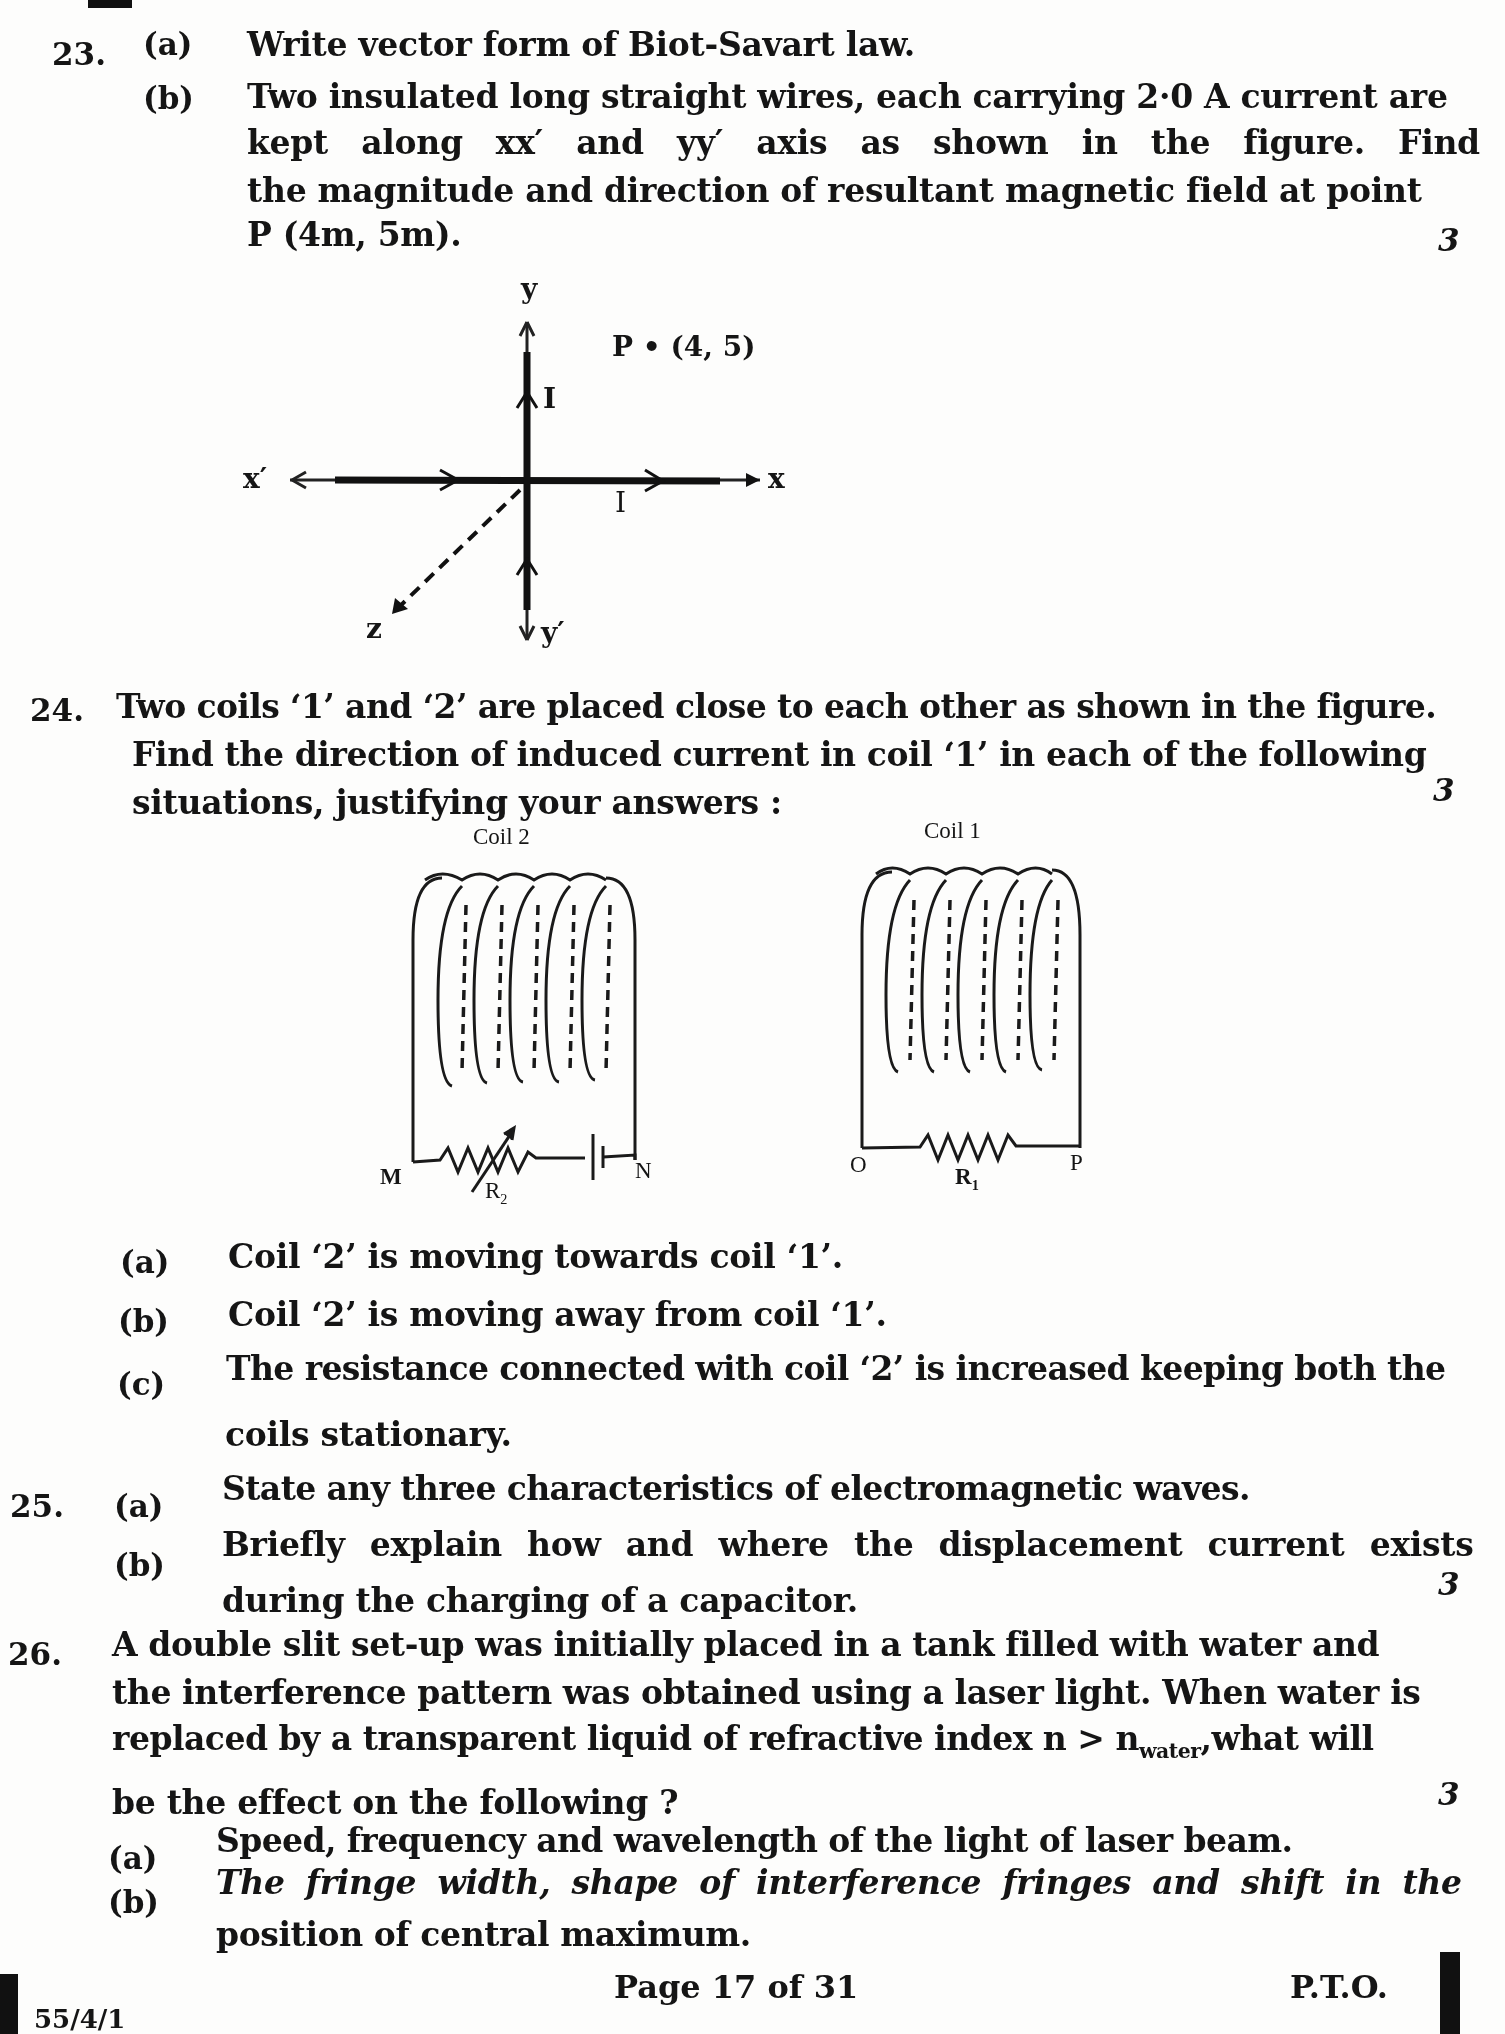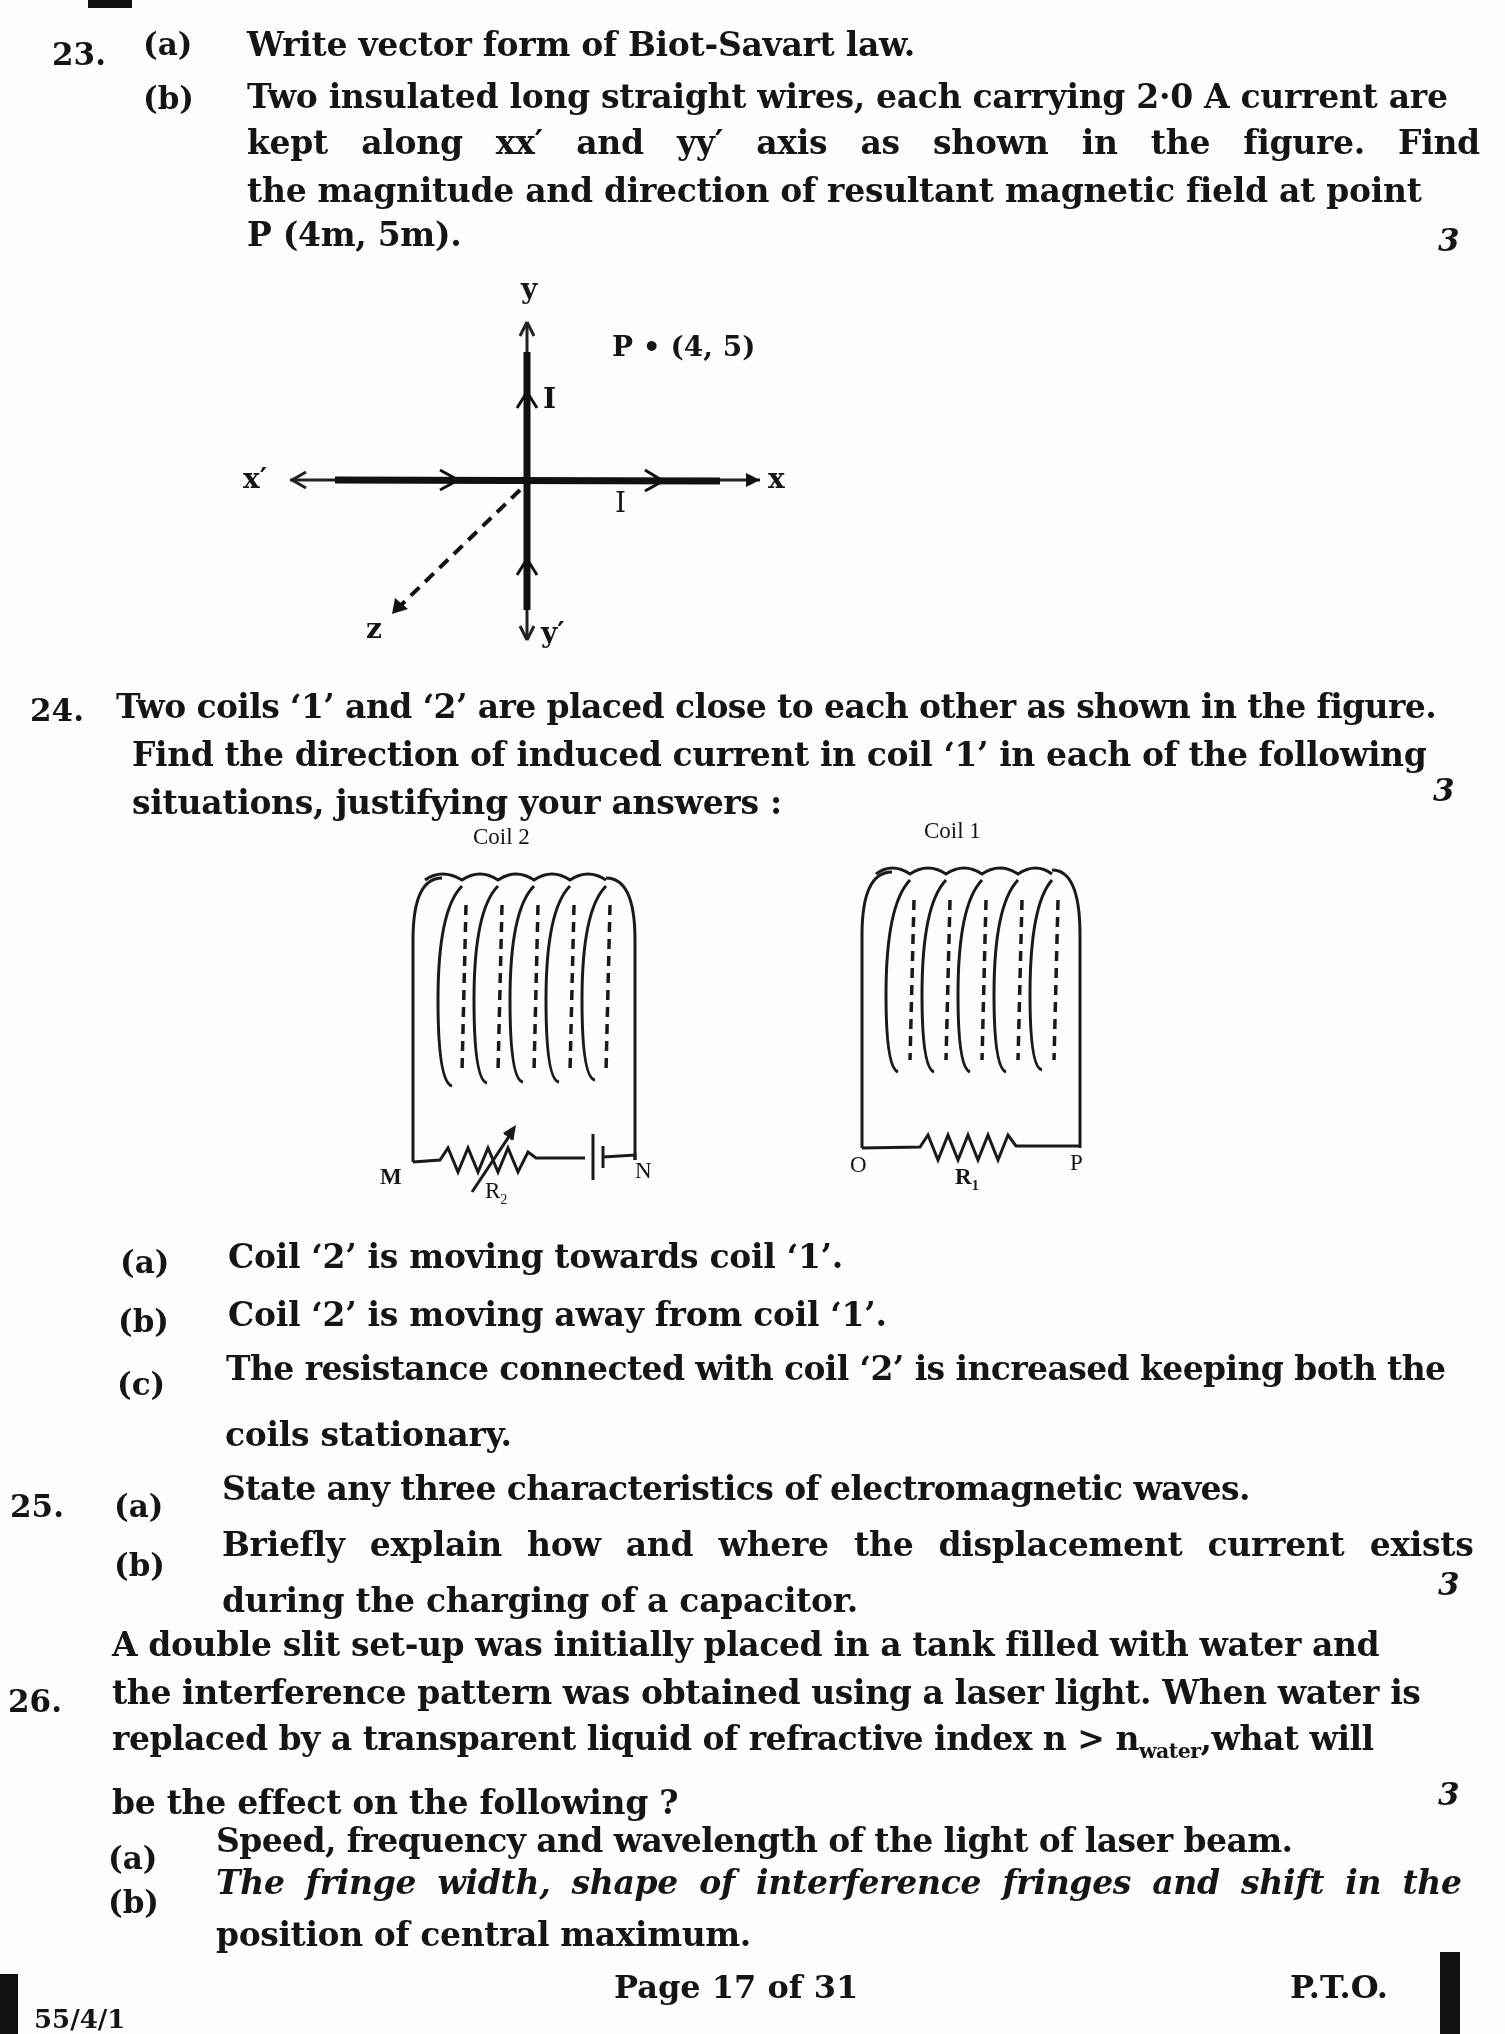--- a/index.html
+++ b/index.html
@@ -155,21 +155,21 @@
 <div class="abs t" style="left:225px;top:1418px;">coils stationary.</div>
 
 <div class="abs qno" style="left:10px;top:1488px;">25.</div>
 <div class="abs lbl" style="left:114px;top:1488px;">(a)</div>
 <div class="abs t" style="left:222px;top:1472px;letter-spacing:-0.6px;">State any three characteristics of electromagnetic waves.</div>
 <div class="abs lbl" style="left:114px;top:1547px;">(b)</div>
 <div class="abs t" style="left:222px;top:1528px;width:1150px;word-spacing:14px;">Briefly explain how and where the displacement current exists</div>
 <div class="abs t" style="left:222px;top:1584px;">during the charging of a capacitor.</div>
 <div class="abs marks" style="left:1438px;top:1566px;">3</div>
 
-<div class="abs qno" style="left:8px;top:1683px;text-align:center;">26.</div>
+<div class="abs qno" style="left:8px;top:1636px;text-align:center;">26.</div>
 <div class="abs t" style="left:112px;top:1628px;letter-spacing:-0.4px;">A double slit set-up was initially placed in a tank filled with water and</div>
 <div class="abs t" style="left:112px;top:1676px;letter-spacing:-0.4px;">the interference pattern was obtained using a laser light. When water is</div>
 <div class="abs t" style="left:112px;top:1722px;letter-spacing:-0.5px;">
   <span>replaced by a transparent liquid of refractive index n &gt; n</span><sub>water</sub><span>,what will</span>
 </div>
 <div class="abs t" style="left:112px;top:1786px;">be the effect on the following ?</div>
 <div class="abs marks" style="left:1438px;top:1776px;">3</div>
 
 <div class="abs lbl" style="left:108px;top:1840px;">(a)</div>
 <div class="abs t" style="left:216px;top:1824px;letter-spacing:-0.6px;">Speed, frequency and wavelength of the light of laser beam.</div>

